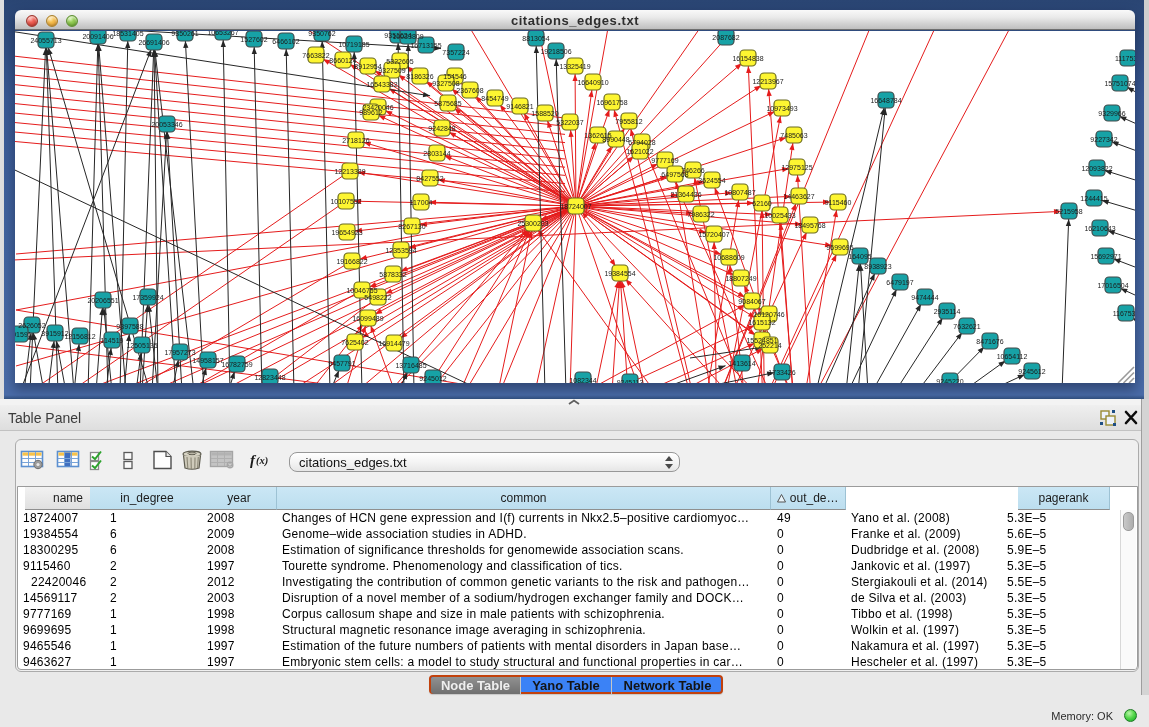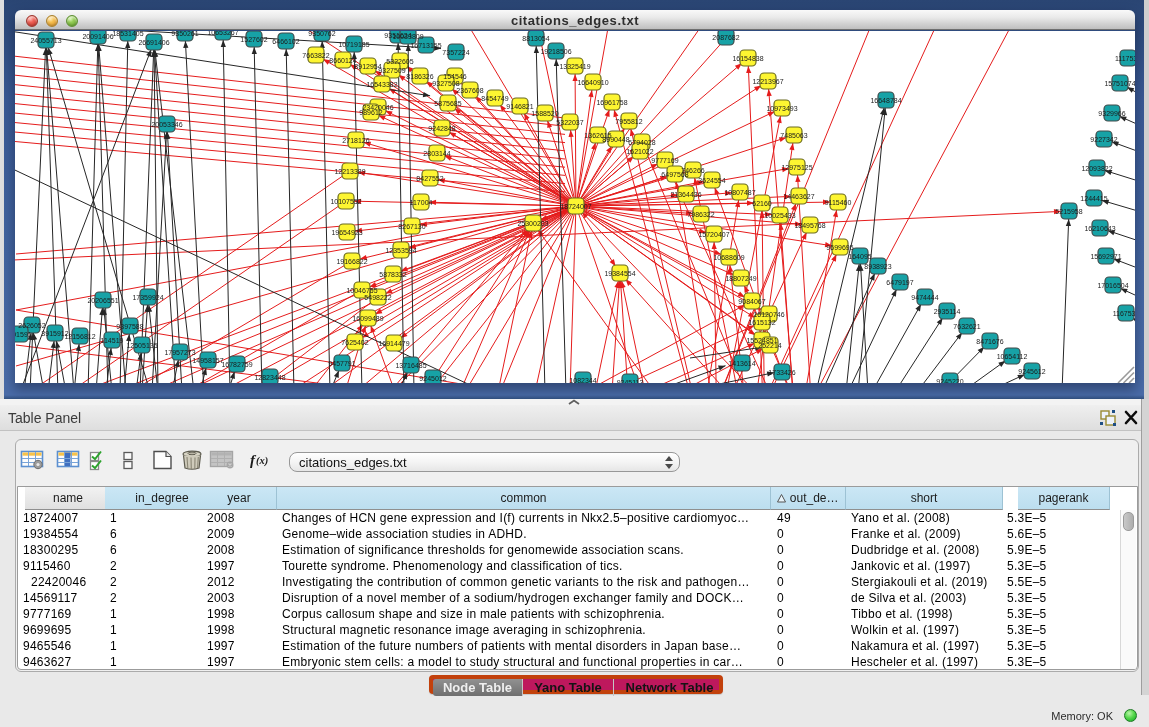--- a/index.html
+++ b/index.html
@@ -39,22 +39,22 @@
                border:1px solid #9b9b9b; border-radius:0 0 4px 4px; overflow:hidden;}
   .hd { top:0; height:23px; background:linear-gradient(180deg,#cbe7f5 0%,#bcdeef 100%);
         border-right:1px solid #9dc2d4; border-bottom:1px solid #8f8f8f;
         font-size:12px; color:#1b1b1b; text-align:center; line-height:22px; }
   .hdg { background:linear-gradient(180deg,#f2f2f2 0%,#e0e0e0 100%); border-right:1px solid #b2b2b2; }
   table.data { position:absolute; left:0; top:23px; border-collapse:collapse; table-layout:fixed; }
   table.data td { letter-spacing:0.25px; font-size:12px; color:#000; height:16px; padding:0; white-space:nowrap; overflow:hidden; vertical-align:middle;}
   #vsb { left:1102px; top:23px; width:16px; height:160px; background:#fafafa; border-left:1px solid #d8d8d8; }
   #vsb .thumb { left:2px; top:2px; width:11px; height:19px; background:linear-gradient(90deg,#c9c9c9,#adadad); border-radius:5px; border:1px solid #9a9a9a;}
   
-  #tabs { left:429px; top:675px; width:294px; height:19px; border:4px solid #c2410c; border-radius:4px;
-          background:#be185d; box-shadow:0 1px 1px rgba(0,0,0,0.15);}
+  #tabs { left:429px; top:675px; width:294px; height:19px; border:2px solid #c2410c; border-radius:4px;
+          background:#3b82f6; box-shadow:0 1px 1px rgba(0,0,0,0.15);}
   .tab { top:0; height:17px; font-size:13px; font-weight:bold; text-align:center; line-height:17px; color:#141414;}
   #tab1 { left:0; width:89px; background:linear-gradient(180deg,#919191,#6f6f6f); color:#efefef; border-radius:3px 0 0 3px;}
   #tab2 { left:89px; width:91px; border-left:1px solid #c6c6c6; }
   #tab3 { left:180px; width:112px; border-left:1px solid #c6c6c6; }
   #status { left:1000px; top:279px; width:113px; text-align:right; font-size:11px; color:#2c2c2c; }
   #gdot { left:1124px; top:278px; width:13px; height:13px; border-radius:50%;
           background:radial-gradient(circle at 38% 30%, #b8f5a8 0%, #58d84e 45%, #2fbe34 75%, #23a22b 100%);
           border:1px solid #1d7a24; }
   #rgutbottom { left:1141px; top:399px; width:8px; height:296px; background:#d4d4d4; border-left:1px solid #9e9e9e;}
 </style>
@@ -826,27 +826,26 @@
       </svg>
       <div class="abs" id="combo">
         <div class="abs txt">citations_edges.txt</div>
         <svg class="abs" style="left:374px;top:3px" width="10" height="14">
           <polygon points="5,0 9,5 1,5" fill="#4a4a4a"></polygon>
           <polygon points="5,13 9,8 1,8" fill="#4a4a4a"></polygon>
         </svg>
       </div>
       <div class="abs" id="tablewrap">
         <div class="abs hd hdg" style="left:7px;width:87px">name</div>
-        <div class="abs hd" style="left:87px;width:115px">in_degree</div>
+        <div class="abs hd" style="left:72px;width:115px">in_degree</div>
         <div class="abs hd" style="left:184px;width:75px">year</div>
         <div class="abs hd" style="left:259px;width:494px">common</div>
         <div class="abs hd" style="left:753px;width:75px"><svg width="9" height="9" style="vertical-align:-1px">
             <polygon points="4.5,0.5 8.5,8 0.5,8" fill="#e8f4fa" stroke="#555" stroke-width="1"></polygon>
           </svg> out_de…</div>
-        <div class="abs hd" style="left:828px;width:157px">short</div>
         <div class="abs hd" style="left:1000px;width:92px">pagerank</div>
         <table class="data">
 <colgroup>
             <col style="width:87px">
             <col style="width:97px">
             <col style="width:75px">
             <col style="width:494px">
             <col style="width:75px">
             <col style="width:157px">
             <col style="width:92px">
@@ -887,21 +886,21 @@
               <td style="padding-left:6px">0</td>
               <td style="padding-left:5px">Jankovic et al. (1997)</td>
               <td style="padding-left:4px">5.3E–5</td>
             </tr>
 <tr>
               <td style="padding-left:13px">22420046</td>
               <td style="padding-left:5px">2</td>
               <td style="padding-left:5px">2012</td>
               <td style="padding-left:5px">Investigating the contribution of common genetic variants to the risk and pathogen…</td>
               <td style="padding-left:6px">0</td>
-              <td style="padding-left:5px">Stergiakouli et al. (2019)</td>
+              <td style="padding-left:5px">Stergiakouli et al. (2014)</td>
               <td style="padding-left:4px">5.5E–5</td>
             </tr>
 <tr>
               <td style="padding-left:5px">14569117</td>
               <td style="padding-left:5px">2</td>
               <td style="padding-left:5px">2003</td>
               <td style="padding-left:5px">Disruption of a novel member of a sodium/hydrogen exchanger family and DOCK…</td>
               <td style="padding-left:6px">0</td>
               <td style="padding-left:5px">de Silva et al. (2003)</td>
               <td style="padding-left:4px">5.3E–5</td>

